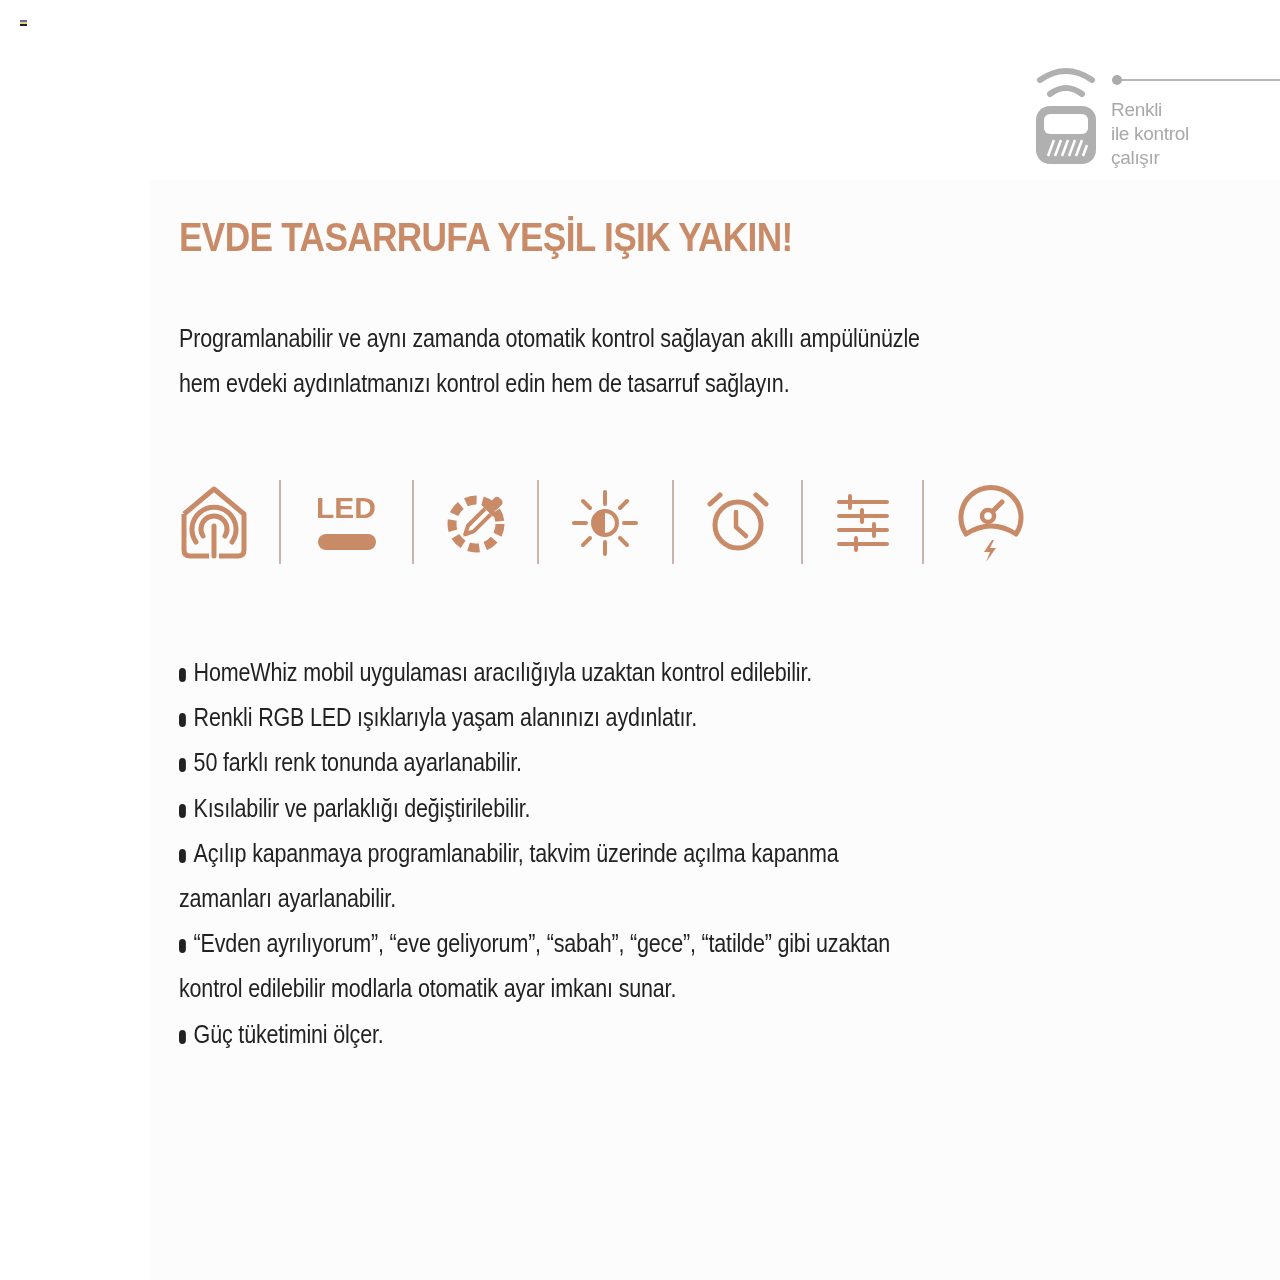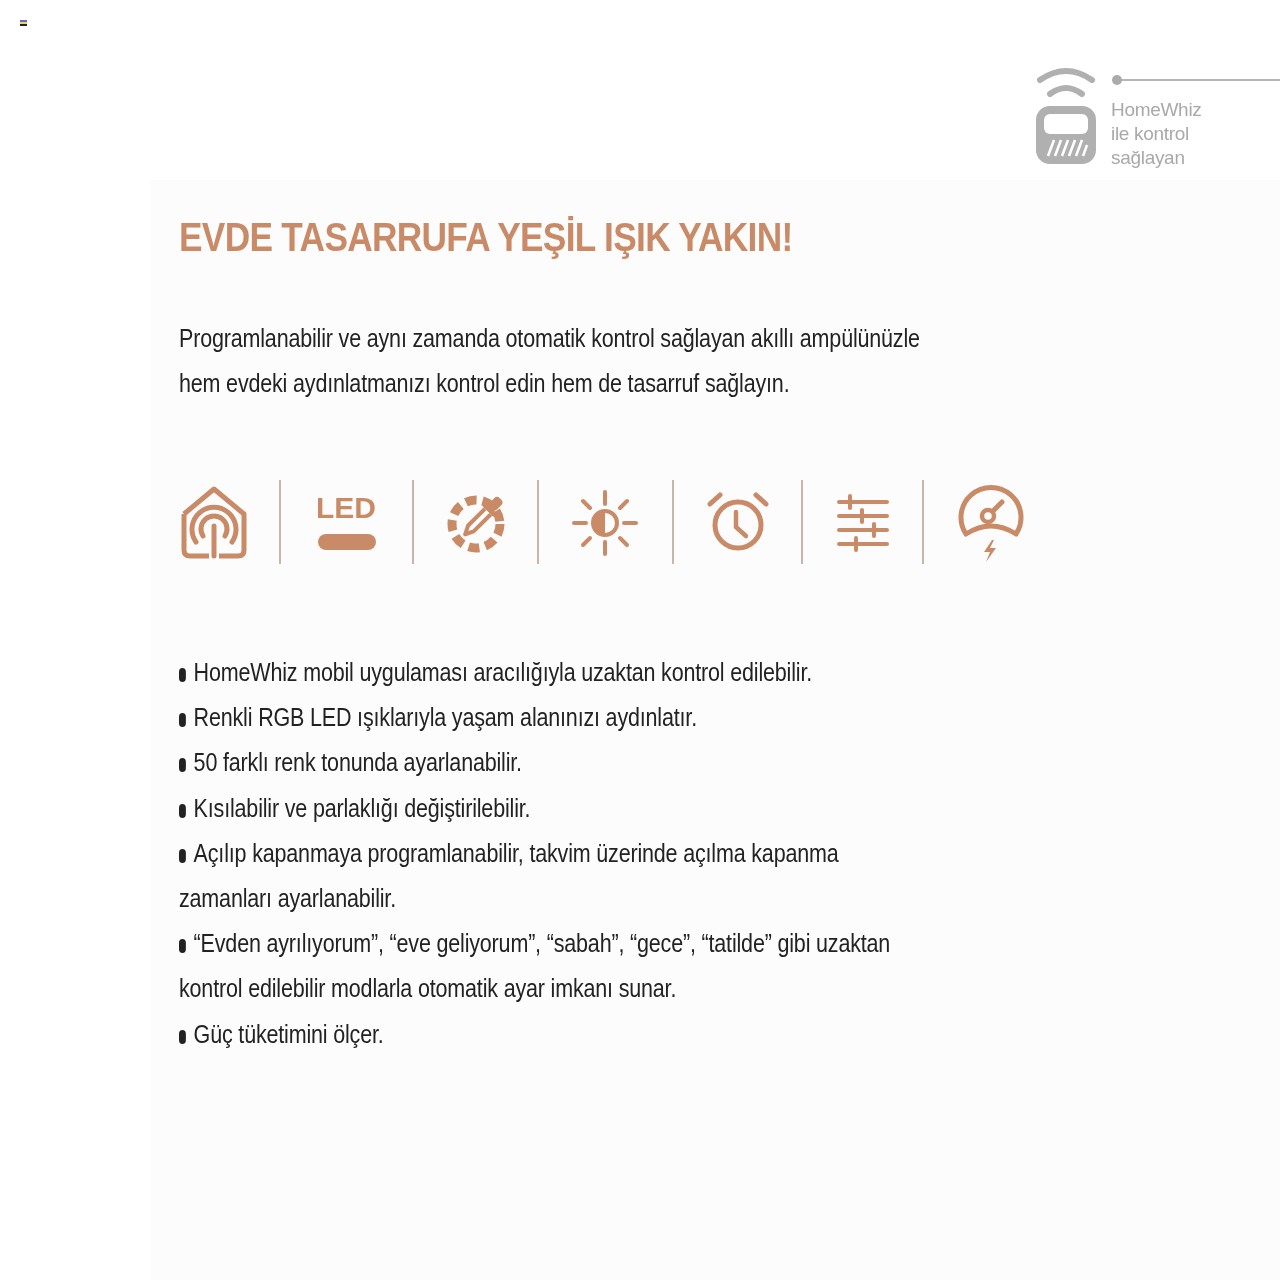--- a/index.html
+++ b/index.html
@@ -74,23 +74,23 @@
         <line x1="25" y1="90" x2="31" y2="74"></line>
       <line x1="32" y1="90" x2="38" y2="74"></line>
         <line x1="39" y1="90" x2="45" y2="74"></line>
       <line x1="46" y1="90" x2="52" y2="74"></line>
         <line x1="53" y1="90" x2="57" y2="79"></line>
     </g>
   </svg>
   <div class="gateway-line"></div>
   <div class="gateway-dot"></div>
   <div class="gateway-text">
-    <div>HomeWhiz</div>
+    <div>Renkli</div>
     <div>ile kontrol</div>
-    <div>sağlayan</div>
+    <div>çalışır</div>
   </div>
 </div>
 
 <div class="title">EVDE TASARRUFA YEŞİL IŞIK YAKIN!</div>
 
 <div class="intro">
   <div>Programlanabilir ve aynı zamanda otomatik kontrol sağlayan akıllı ampülünüzle</div>
   <div>hem evdeki aydınlatmanızı kontrol edin hem de tasarruf sağlayın.</div>
 </div>
 

